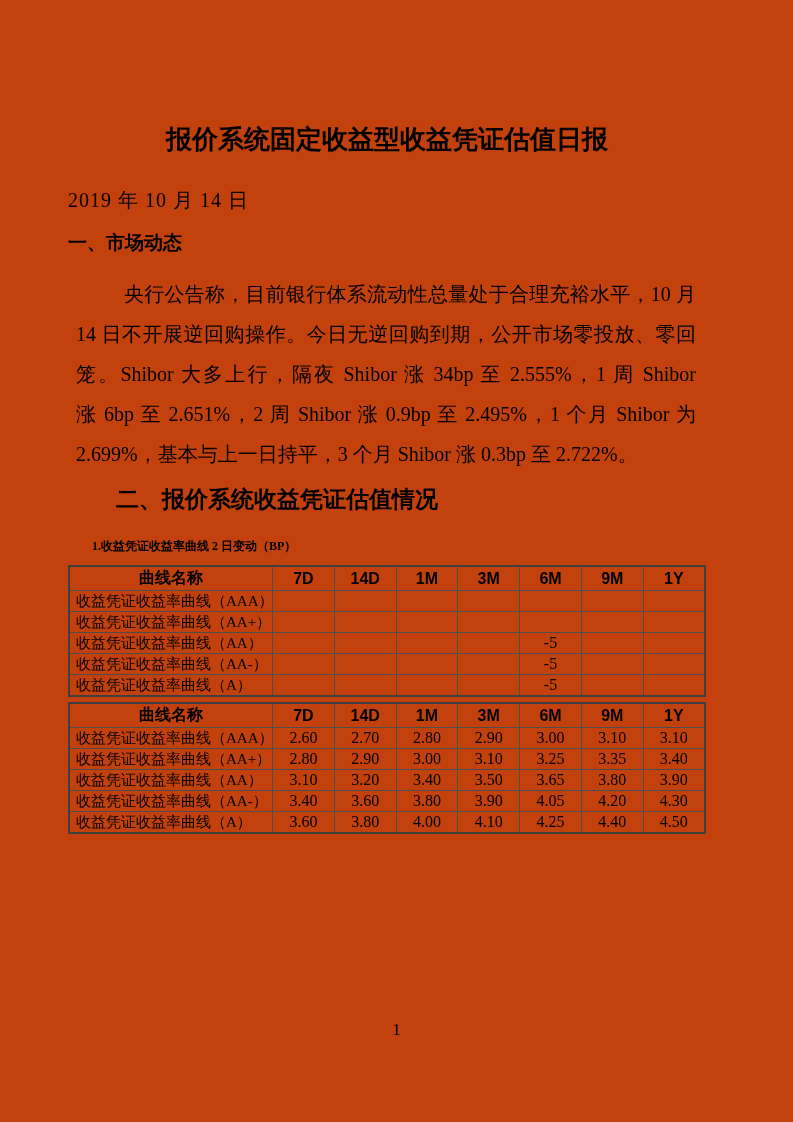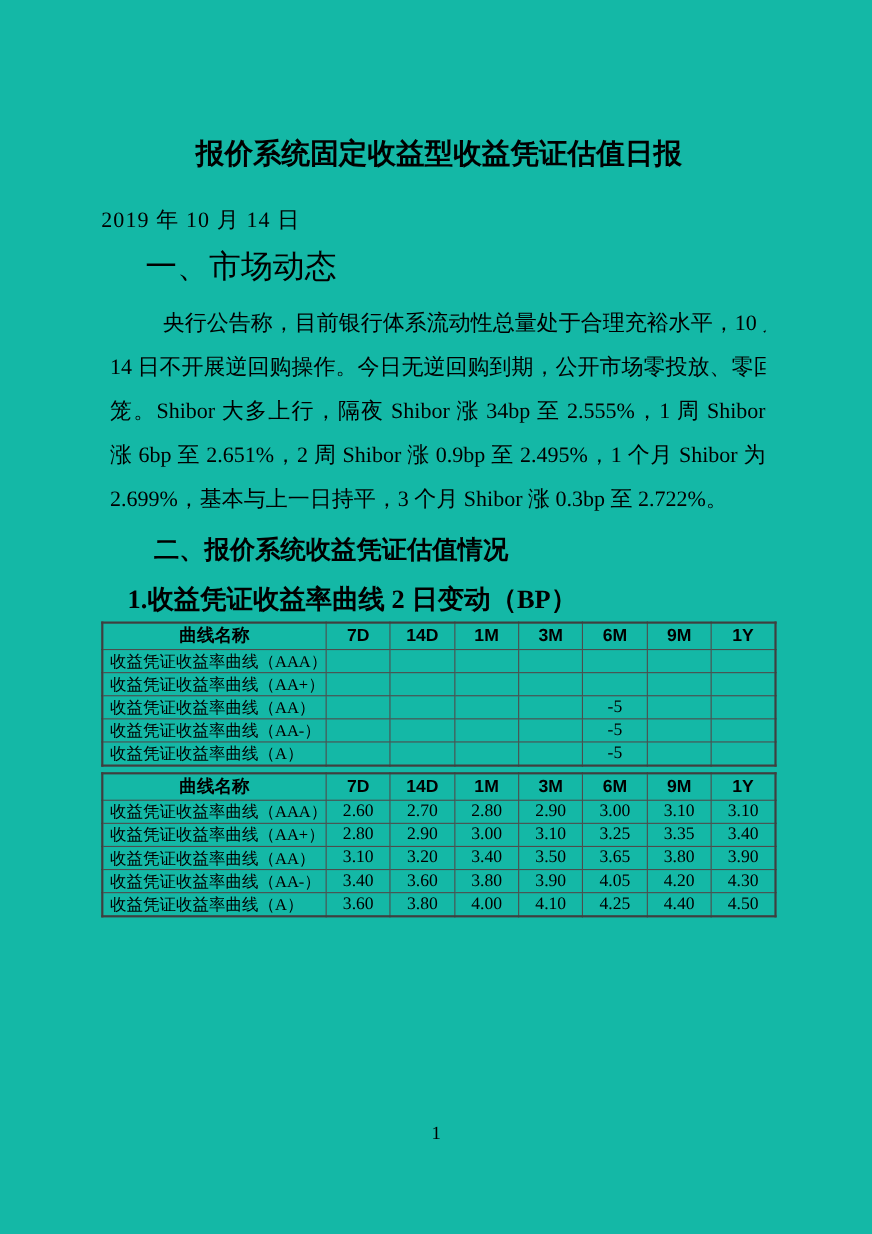--- a/index.html
+++ b/index.html
@@ -1,46 +1,45 @@
 <!DOCTYPE html>
 <html><head>
 <meta charset="utf-8">
 <style>
   html,body{margin:0;padding:0;background:#ffffff;}
   .page{
     position:relative;
     width:793px;height:1122px;
-    background:#14b8a6;
+    background:#c2410c;
     color:#000;
     font-family:"Liberation Serif","DejaVu Serif",serif;
     overflow:hidden;
     box-sizing:border-box;
-    padding:0 87px 0 92px;
+    padding:0 87px 0 68px;
   }
   .doc-title{
     margin-top:118px;
     text-align:center;
     font-family:"Liberation Sans","DejaVu Sans",sans-serif;
     font-weight:bold;
     font-size:26px;
     line-height:42px;
     letter-spacing:0px;
   }
   .doc-date{
     margin-top:26px;
     font-size:20px;
     line-height:28px;
     letter-spacing:1px;
   }
   .h1{
     margin-top:14px;
-    margin-left:40px;
-    font-family:"Liberation Sans","DejaVu Sans",sans-serif;
-    font-weight:normal;
-    font-size:29px;
+    font-family:"Liberation Sans","DejaVu Sans",sans-serif;
+    font-weight:bold;
+    font-size:19px;
     line-height:30px;
   }
   .para{
     margin-top:16px;
     margin-left:8px;
     margin-right:10px;
   }
   .para-line{
     font-size:20px;
     line-height:40px;
@@ -56,21 +55,21 @@
     margin-top:10px;
     margin-left:48px;
     font-family:"Liberation Sans","DejaVu Sans",sans-serif;
     font-weight:bold;
     font-size:23px;
     line-height:30px;
   }
   .caption{
     margin-left:24px;
     font-weight:bold;
-    font-size:24px;
+    font-size:12px;
     line-height:28px;
   }
   .caption.c1{ margin-top:18px; }
   .caption.c2{ margin-top:16px; }
   table.yield-table{
     margin-top:5px;
     width:100%;
     border-collapse:collapse;
     table-layout:fixed;
     border:2px solid #3f3f3f;

